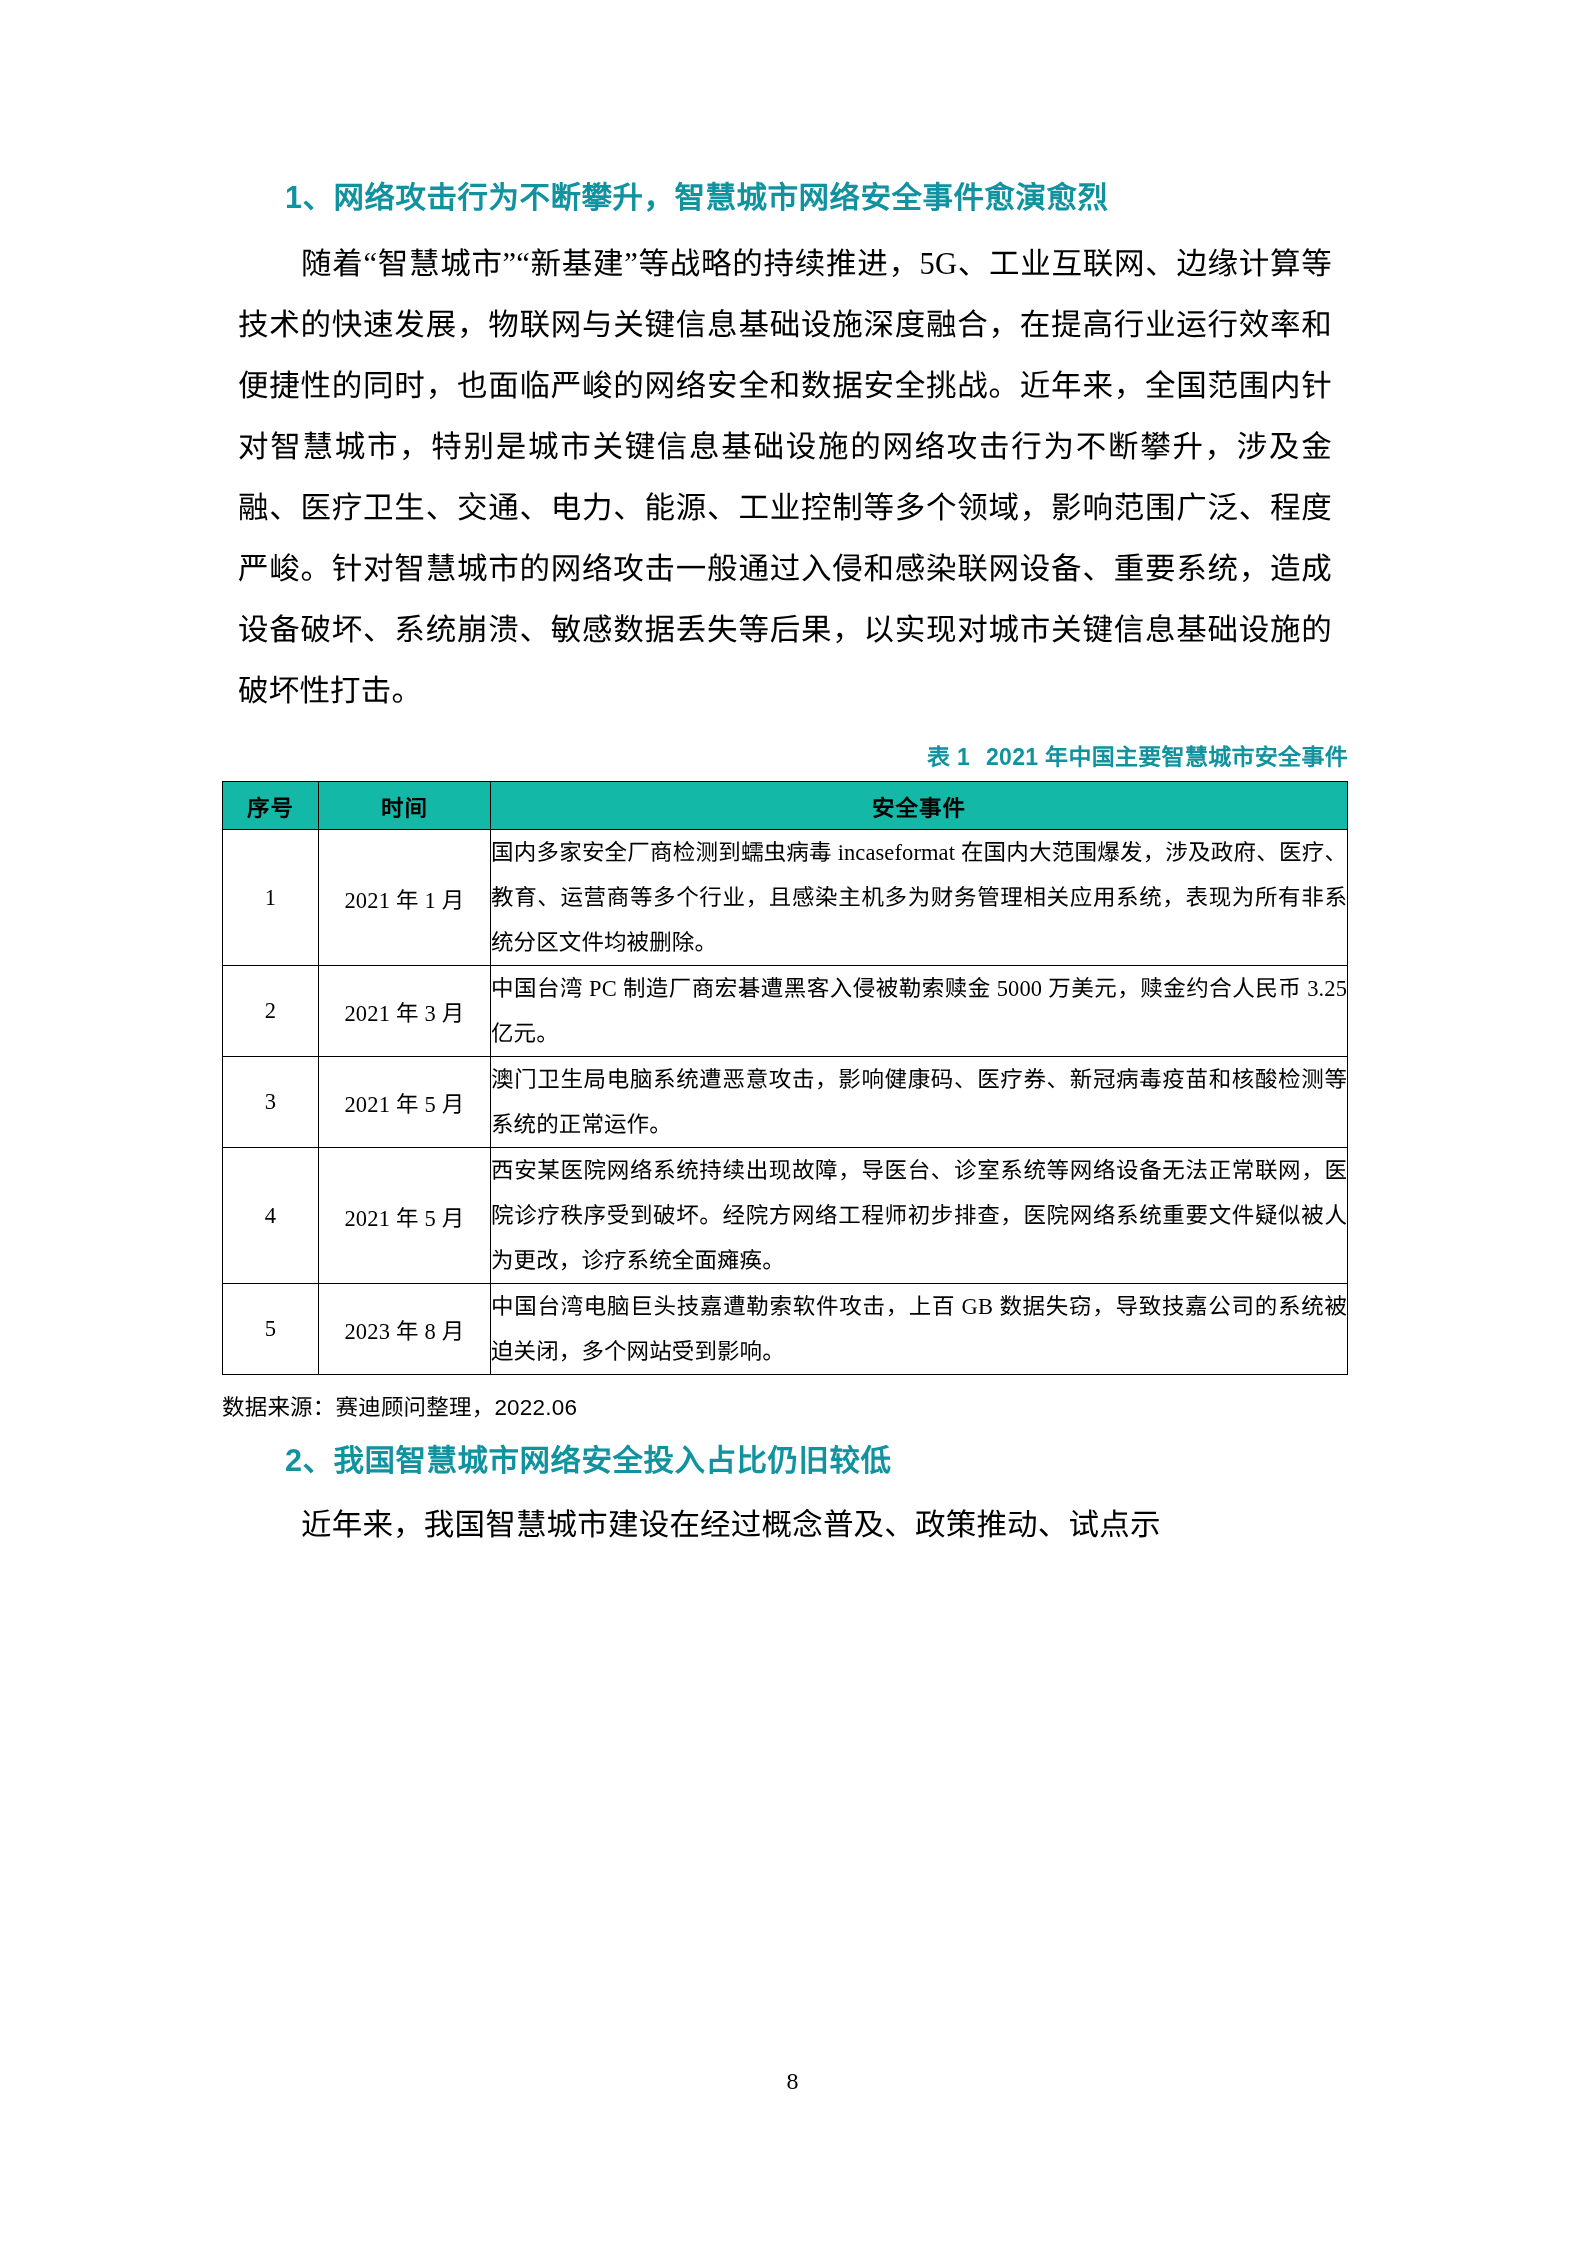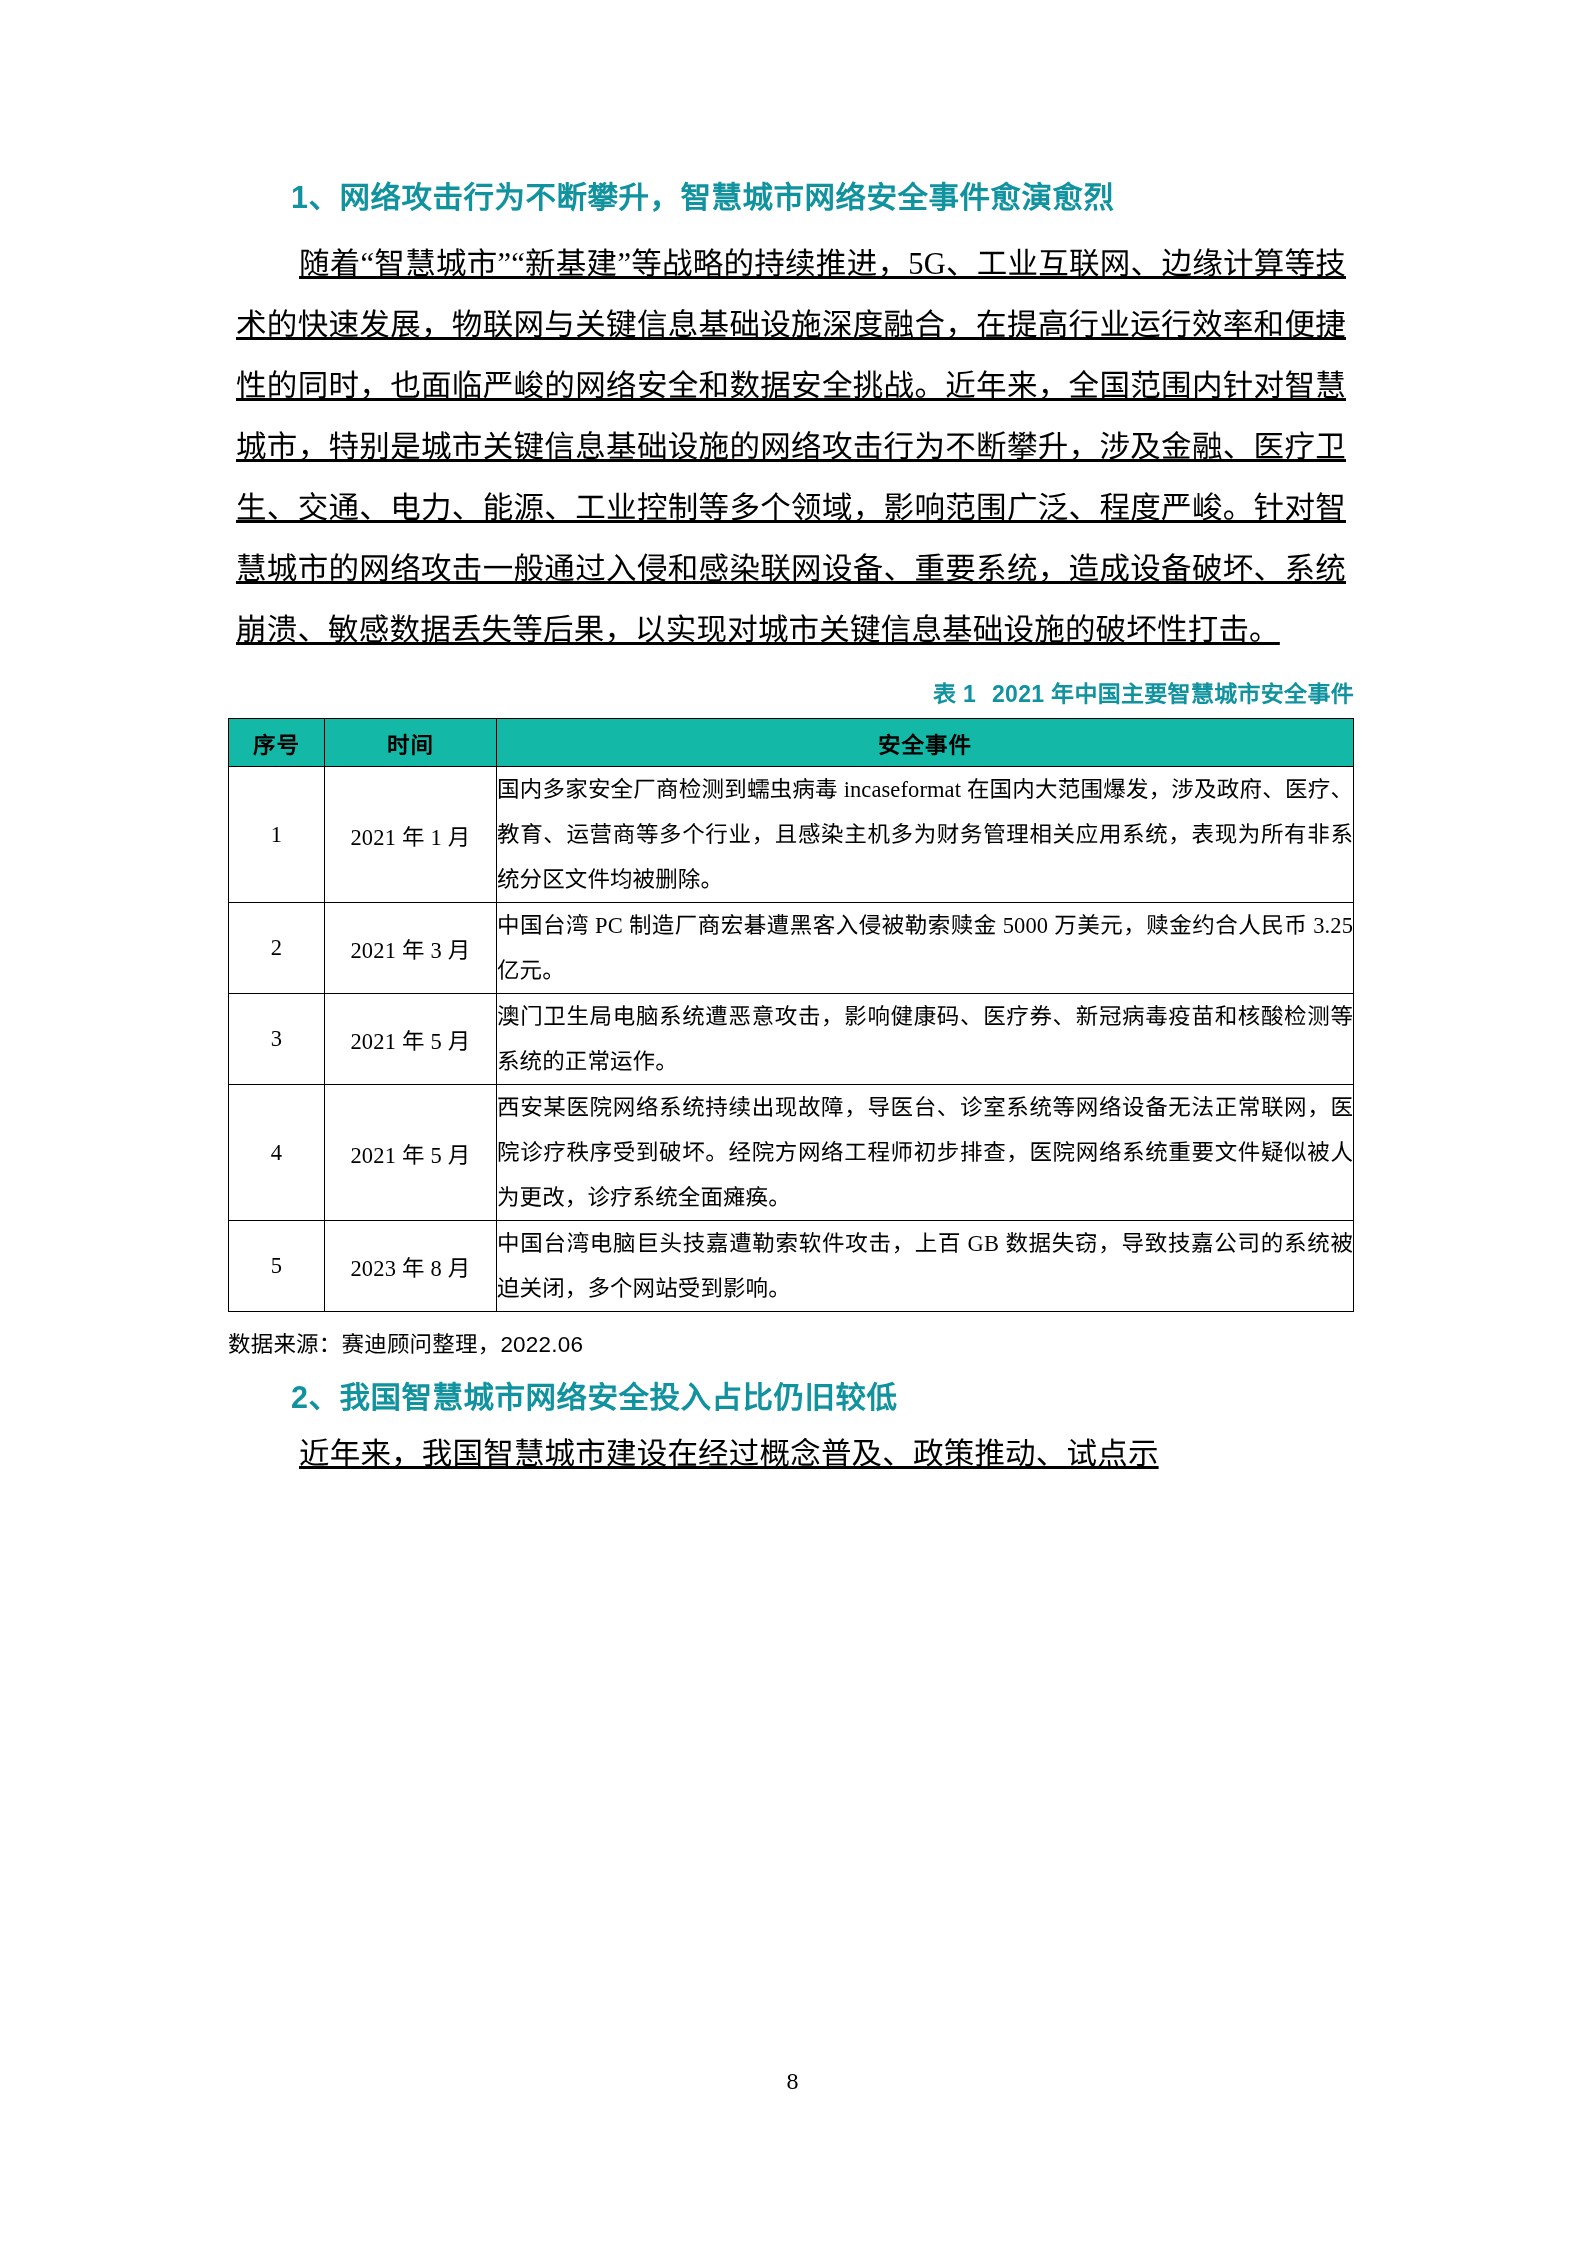--- a/index.html
+++ b/index.html
@@ -18,21 +18,21 @@
   }
   .page {
     position: relative;
     width: 1585px;
     height: 2244px;
     box-sizing: border-box;
     padding: 0;
   }
   .content {
     position: absolute;
-    left: 228px;
+    left: 222px;
     top: 178px;
     width: 1126px;
   }
 
   
   .section-heading {
     color: #11929f;
     font-family: "Liberation Sans", "DejaVu Sans", sans-serif;
     font-weight: bold;
     font-size: 30.5px;
@@ -47,24 +47,23 @@
     margin-bottom: 7px;
   }
 
   
   .body-paragraph {
     font-size: 30.5px;
     line-height: 61px;
     text-align: justify;
     text-justify: inter-ideograph;
     text-indent: 63px;
-    margin: 8px;
+    margin: 16px;
     letter-spacing: 0.2px;
     word-break: break-all;
-    text-decoration: underline;
   }
   #paragraph-intro {
     margin-top: 18px;
   }
 
   
   .table-caption {
     color: #11929f;
     font-family: "Liberation Sans", "DejaVu Sans", sans-serif;
     font-weight: bold;

